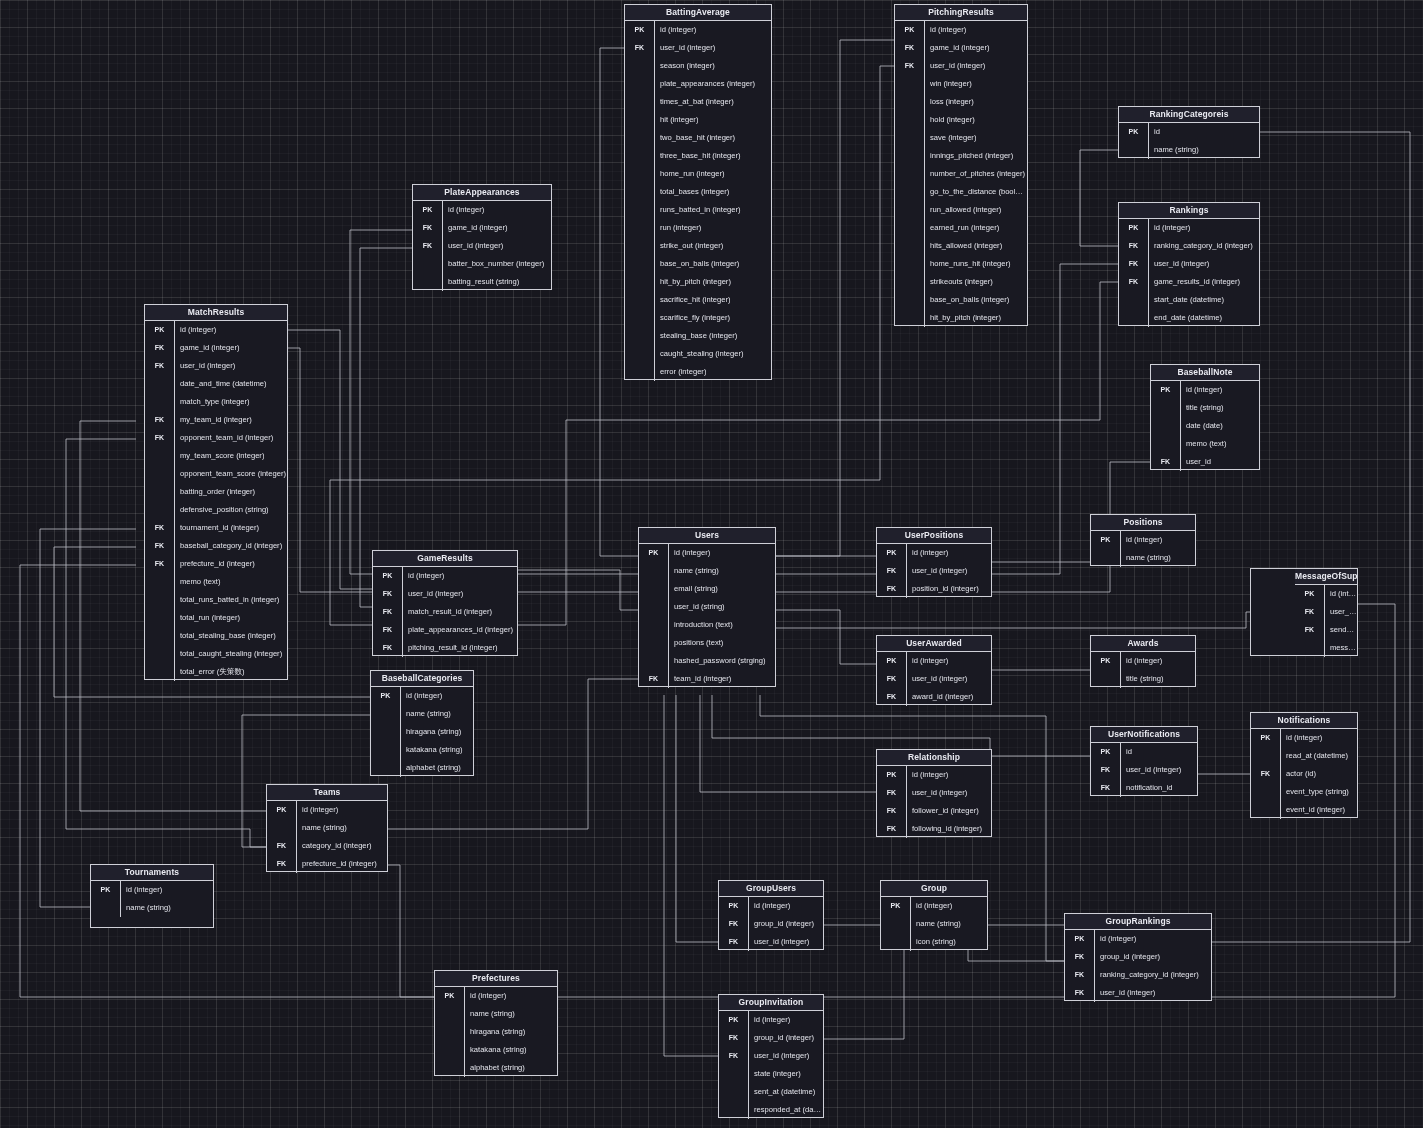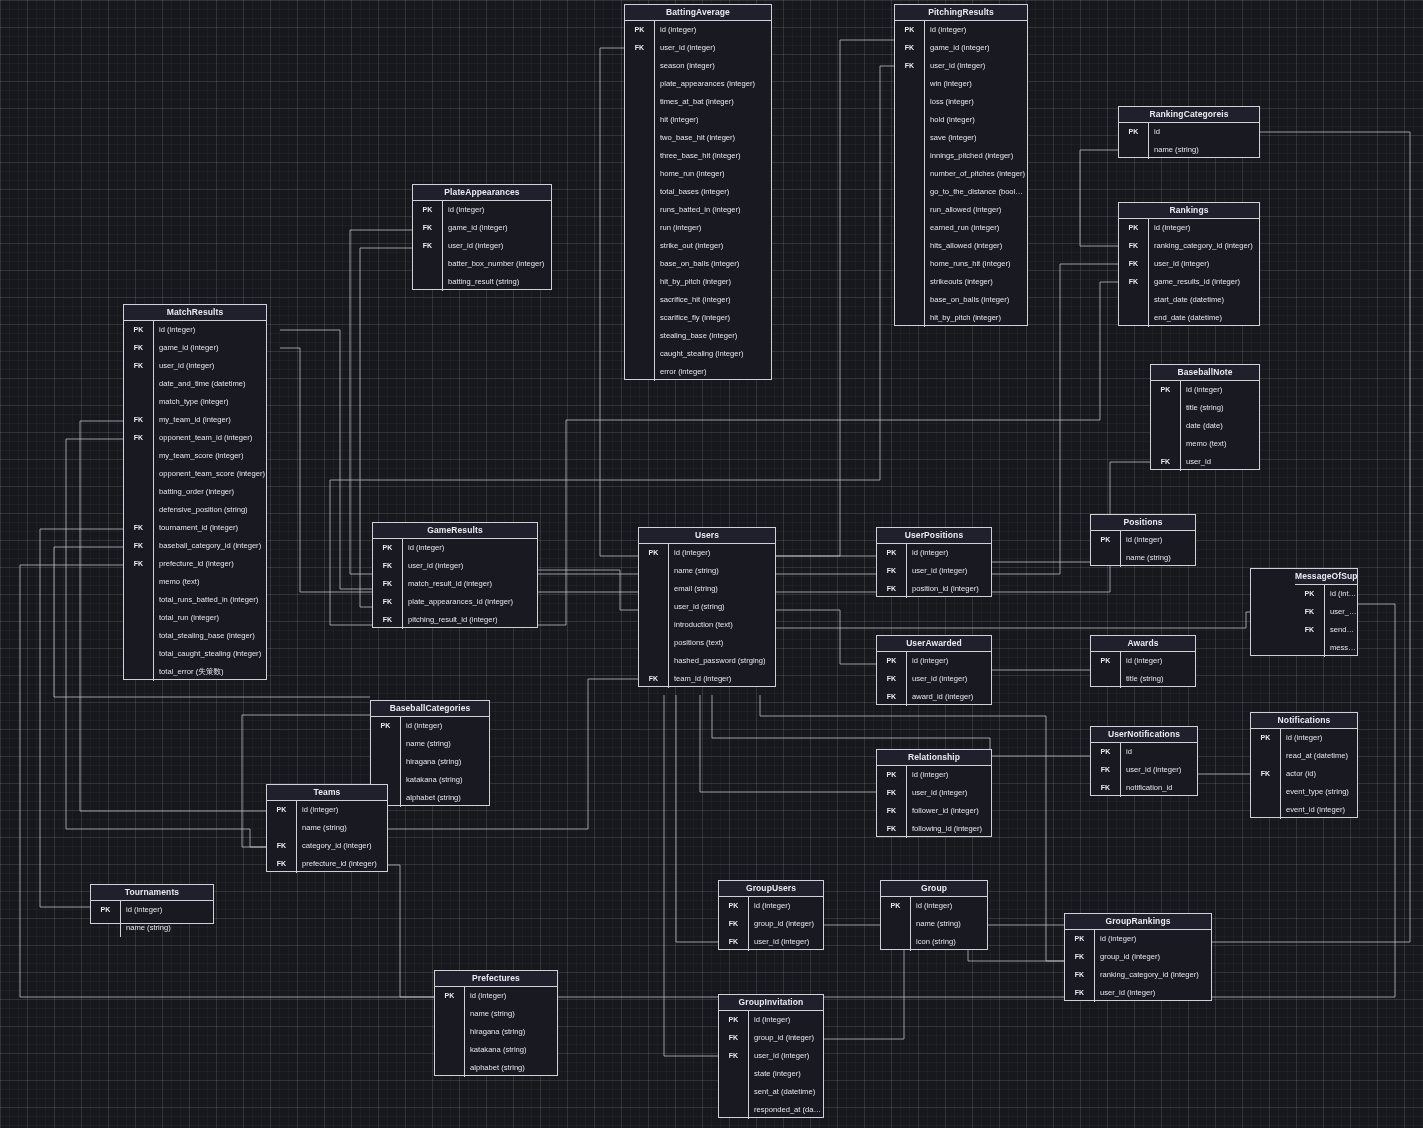--- a/index.html
+++ b/index.html
@@ -372,21 +372,21 @@
           <div class="attr">
             <span class="k"></span>
             <span class="n">memo (text)</span>
           </div>
           <div class="attr">
             <span class="k">FK</span>
             <span class="n">user_id</span>
           </div>
         </div>
       </div>
-      <div class="entity" style="left: 123px; top: 304px; width: 144px; height: 376px;">
+      <div class="entity" style="left: 144px; top: 304px; width: 144px; height: 376px;">
         <div class="ent-title">MatchResults</div>
         <div class="ent-body" style="height: 360px;">
           <div class="keycol"></div>
           <div class="attr">
             <span class="k">PK</span>
             <span class="n">id (integer)</span>
           </div>
           <div class="attr">
             <span class="k">FK</span>
             <span class="n">game_id (integer)</span>
@@ -458,21 +458,21 @@
           <div class="attr">
             <span class="k"></span>
             <span class="n">total_caught_stealing (integer)</span>
           </div>
           <div class="attr">
             <span class="k"></span>
             <span class="n">total_error (失策数)</span>
           </div>
         </div>
       </div>
-      <div class="entity" style="left: 372px; top: 522px; width: 166px; height: 106px;">
+      <div class="entity" style="left: 372px; top: 550px; width: 146px; height: 106px;">
         <div class="ent-title">GameResults</div>
         <div class="ent-body" style="height: 90px;">
           <div class="keycol"></div>
           <div class="attr">
             <span class="k">PK</span>
             <span class="n">id (integer)</span>
           </div>
           <div class="attr">
             <span class="k">FK</span>
             <span class="n">user_id (integer)</span>
@@ -674,21 +674,21 @@
           <div class="attr">
             <span class="k">FK</span>
             <span class="n">follower_id (integer)</span>
           </div>
           <div class="attr">
             <span class="k">FK</span>
             <span class="n">following_id (integer)</span>
           </div>
         </div>
       </div>
-      <div class="entity" style="left: 370px; top: 670px; width: 120px; height: 106px; margin-top: 30px;">
+      <div class="entity" style="left: 370px; top: 670px; width: 104px; height: 106px;">
         <div class="ent-title">BaseballCategories</div>
         <div class="ent-body" style="height: 90px;">
           <div class="keycol"></div>
           <div class="attr">
             <span class="k">PK</span>
             <span class="n">id (integer)</span>
           </div>
           <div class="attr">
             <span class="k"></span>
             <span class="n">name (string)</span>
@@ -722,21 +722,21 @@
           <div class="attr">
             <span class="k">FK</span>
             <span class="n">category_id (integer)</span>
           </div>
           <div class="attr">
             <span class="k">FK</span>
             <span class="n">prefecture_id (integer)</span>
           </div>
         </div>
       </div>
-      <div class="entity" style="left: 90px; top: 884px; width: 124px; height: 40px;">
+      <div class="entity" style="left: 90px; top: 864px; width: 124px; height: 64px;">
         <div class="ent-title">Tournaments</div>
         <div class="ent-body" style="height: 36px;">
           <div class="keycol"></div>
           <div class="attr">
             <span class="k">PK</span>
             <span class="n">id (integer)</span>
           </div>
           <div class="attr">
             <span class="k"></span>
             <span class="n">name (string)</span>

